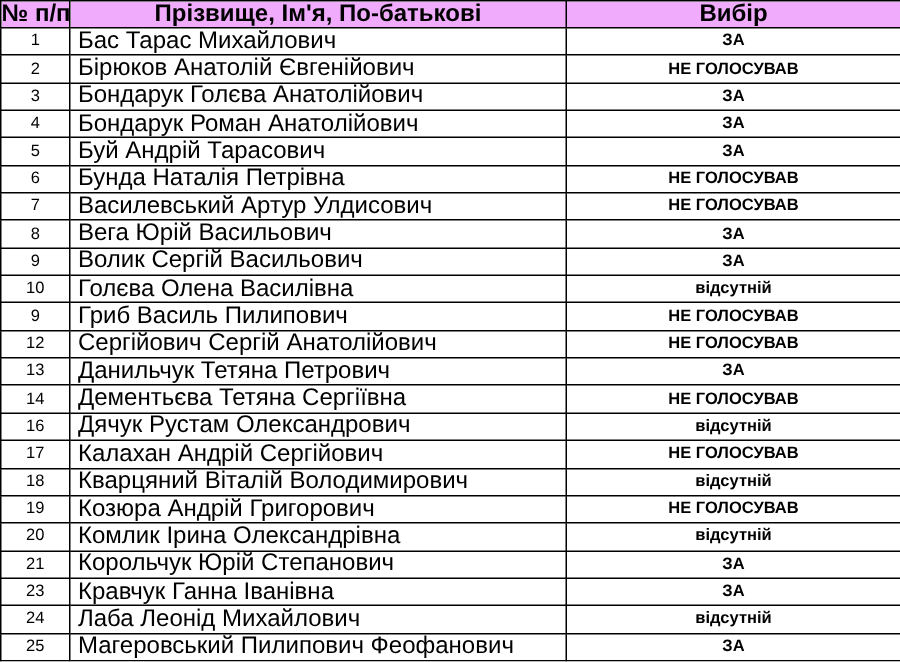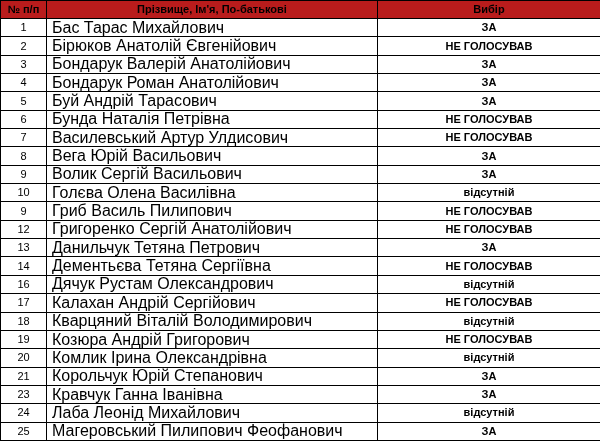--- a/index.html
+++ b/index.html
@@ -22,23 +22,23 @@
     border: 1px solid #000000;
   }
   .vote-table th, .vote-table td {
     border: 1px solid #000000;
     overflow: hidden;
     white-space: nowrap;
     padding: 0;
     line-height: 1;
   }
   .vote-table thead th {
-    background: #b91c1c;
+    background: #f0abfc;
     font-weight: bold;
-    font-size: 11px;
+    font-size: 16px;
     height: 17px;
   }
   .vote-table td.num {
     text-align: center;
     font-size: 11px;
   }
   .vote-table td.name {
     text-align: left;
     font-size: 16px;
     padding-left: 5px;
@@ -71,21 +71,21 @@
         <td class="name">Бас Тарас Михайлович</td>
         <td class="vote">ЗА</td>
       </tr>
       <tr>
         <td class="num">2</td>
         <td class="name">Бірюков Анатолій Євгенійович</td>
         <td class="vote">НЕ ГОЛОСУВАВ</td>
       </tr>
       <tr>
         <td class="num">3</td>
-        <td class="name">Бондарук Валерій Анатолійович</td>
+        <td class="name">Бондарук Голєва Анатолійович</td>
         <td class="vote">ЗА</td>
       </tr>
       <tr>
         <td class="num">4</td>
         <td class="name">Бондарук Роман Анатолійович</td>
         <td class="vote">ЗА</td>
       </tr>
       <tr>
         <td class="num">5</td>
         <td class="name">Буй Андрій Тарасович</td>
@@ -116,21 +116,21 @@
         <td class="name">Голєва Олена Василівна</td>
         <td class="vote">відсутній</td>
       </tr>
       <tr>
         <td class="num">9</td>
         <td class="name">Гриб Василь Пилипович</td>
         <td class="vote">НЕ ГОЛОСУВАВ</td>
       </tr>
       <tr>
         <td class="num">12</td>
-        <td class="name">Григоренко Сергій Анатолійович</td>
+        <td class="name">Сергійович Сергій Анатолійович</td>
         <td class="vote">НЕ ГОЛОСУВАВ</td>
       </tr>
       <tr>
         <td class="num">13</td>
         <td class="name">Данильчук Тетяна Петрович</td>
         <td class="vote">ЗА</td>
       </tr>
       <tr>
         <td class="num">14</td>
         <td class="name">Дементьєва Тетяна Сергіївна</td>

